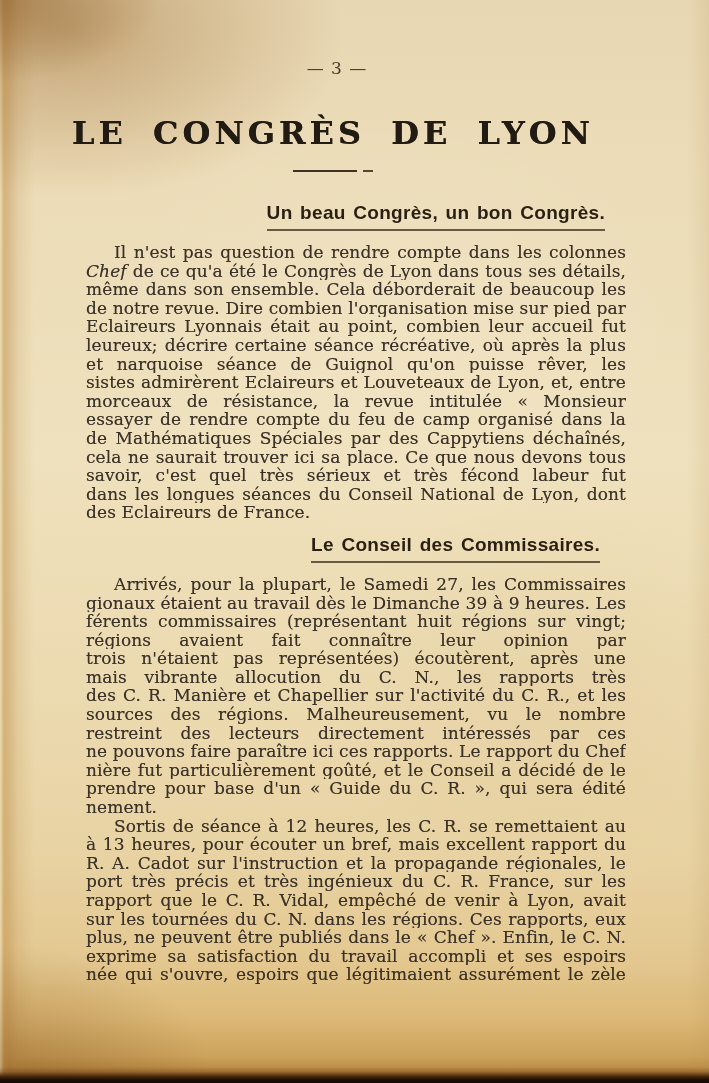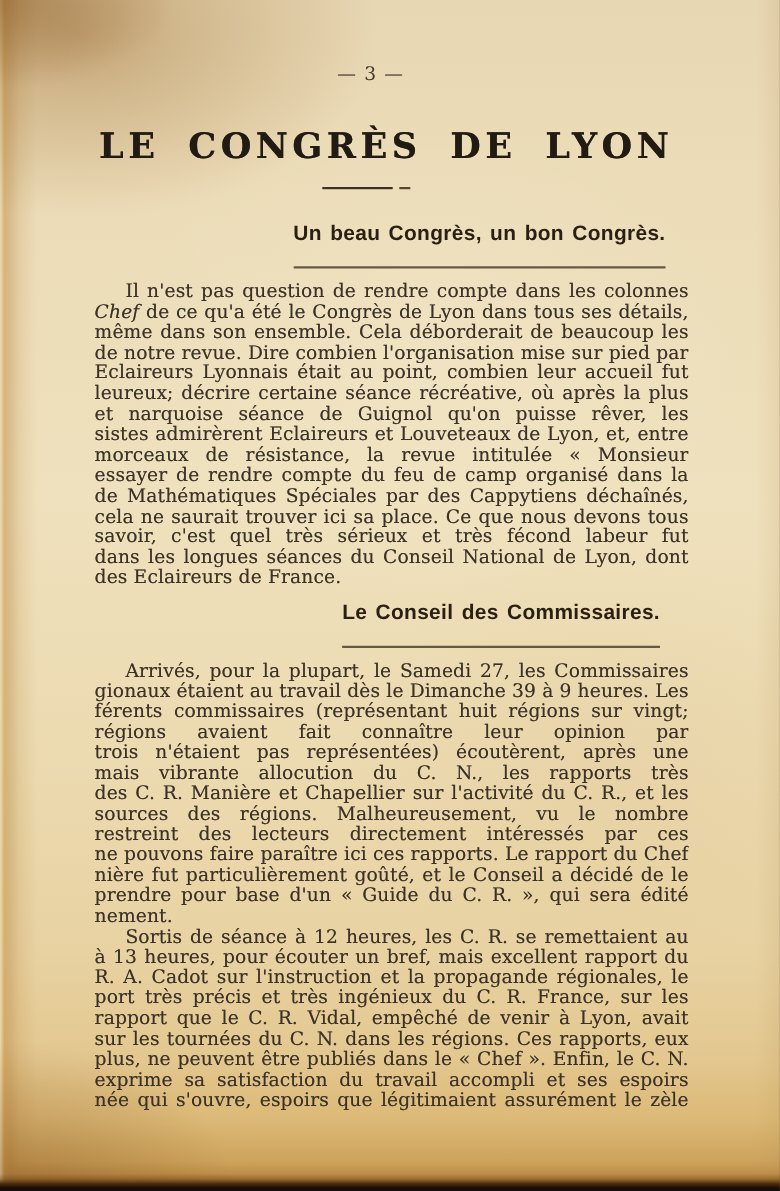--- a/index.html
+++ b/index.html
@@ -26,41 +26,41 @@
     position:absolute; left:0; right:0; bottom:0; height:16px;
     background:linear-gradient(180deg, rgba(90,50,14,0) 0%, rgba(100,58,18,0.35) 30%, #4a2a0e 58%, #1f1106 78%, #140b04 100%);
   }
   .content { position:absolute; left:86px; top:0; width:540px; color:#3a3128; }
 
   .page-number {
     margin-top:58px; text-align:center; transform:translateX(-19px);
     font-size:17px; line-height:20px; color:#45392b; letter-spacing:1px;
   }
   .doc-title {
-    margin-top:35px; text-align:right; transform:translateX(-14px);
+    margin-top:35px; text-align:left; transform:translateX(-14px);
     font-family:"DejaVu Serif", serif; font-weight:bold;
     font-size:32px; line-height:40px; letter-spacing:4px; word-spacing:11px;
     color:#211b13; white-space:nowrap;
     text-shadow:0 0 0.5px rgba(33,27,19,0.8);
   }
   .title-rule {
     margin:16px auto 0; width:84px; height:3px; transform:translateX(-23px);
     display:flex; align-items:center; justify-content:center; gap:6px;
   }
   .rule-main { width:64px; height:2px; background:#3d3224; }
   .rule-dash { width:10px; height:2px; background:#55462f; }
 
   .heading {
     text-align:right;
     font-family:"Liberation Sans", sans-serif; font-weight:700;
     font-size:19px; line-height:24px; letter-spacing:0.3px; word-spacing:2px;
     color:#291f12;
   }
   .heading .hd-inner {
-    display:inline-block; padding-bottom:17px;
+    display:inline-block; padding-bottom:4px;
     border-bottom:2px solid rgba(58,45,28,0.75);
   }
   .heading1 { margin-top:29px; padding-right:21px; }
   .heading2 { margin-top:11px; padding-right:26px; }
 
   .para { font-size:17px; letter-spacing:0.1px; }
   .p1 { margin-top:12px; }
   .p2 { margin-top:12px; }
   .p3 { margin-top:0; }
   .line {

